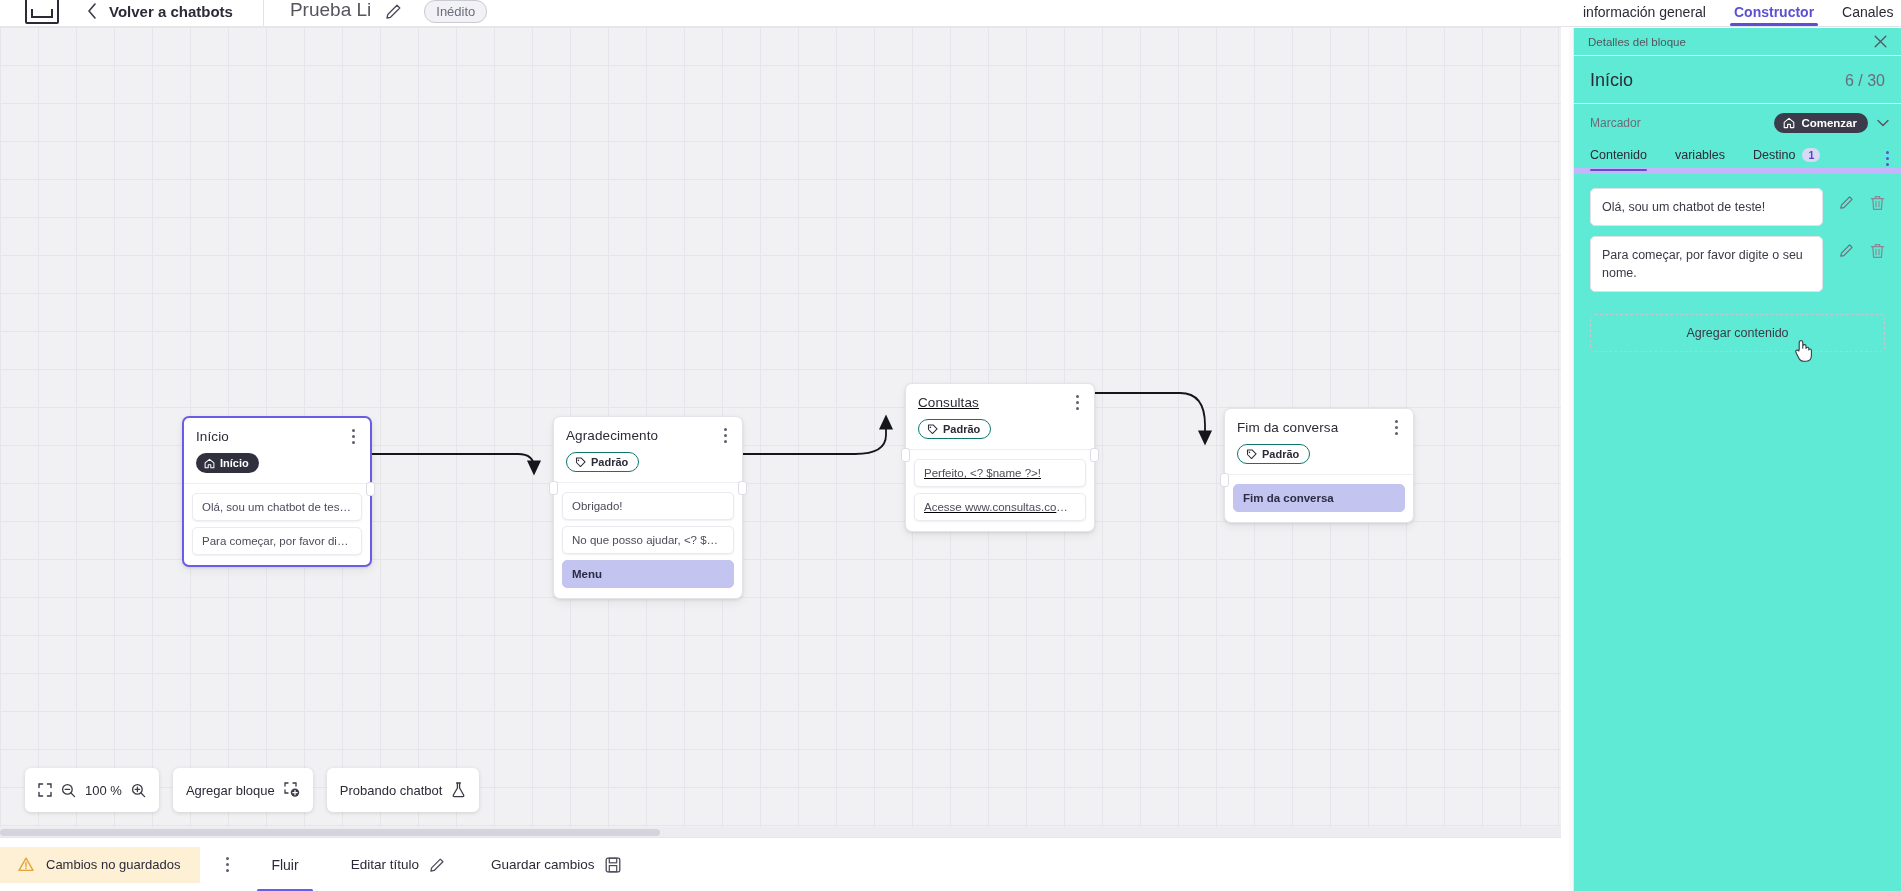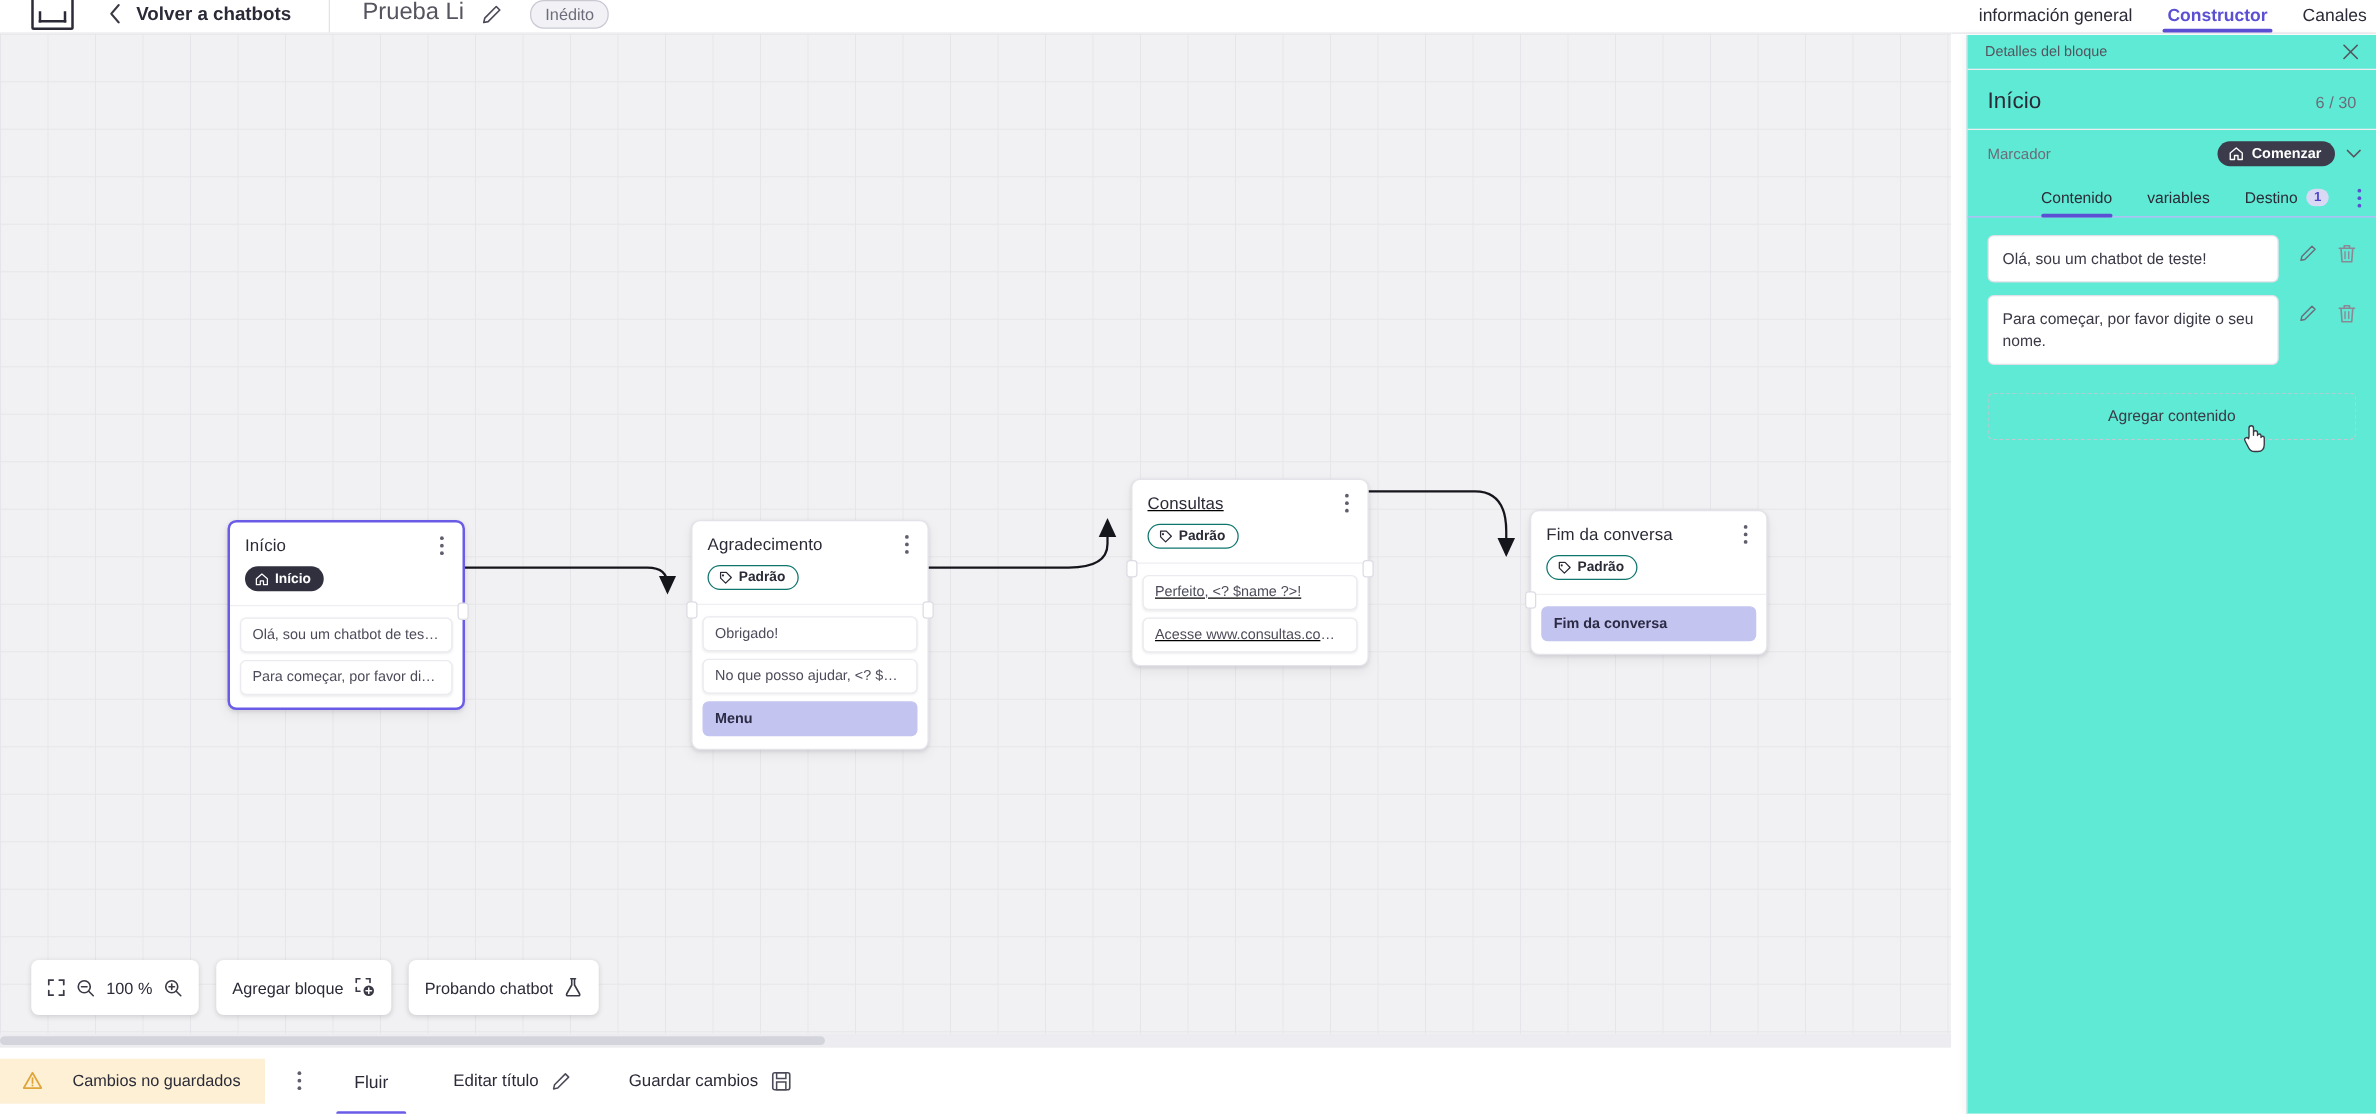--- a/index.html
+++ b/index.html
@@ -101,21 +101,21 @@
   .hscroll .thumb { position:absolute; left:0; top:2px; height:7px; width:660px;
                     background:#d4d4dc; border-radius:4px;}
 
   
   .bottombar {
     position:absolute; left:0; bottom:0; width:1561px; height:54px;
     background:#ffffff; border-top:1px solid #e6e6ea;
     display:flex; align-items:center;
   }
   .unsaved {
-    height:36px; display:flex; align-items:center; gap:24px;
+    height:36px; display:flex; align-items:center; gap:12px;
     background:#fdf0d5; padding:0 20px 0 18px; white-space:nowrap;
   }
   .unsaved-label { font-size:13px; color:#2b2b38; font-weight:400; }
   .bb-kebab { margin-left:26px; display:flex; flex-direction:column; gap:3px; align-items:center; cursor:pointer;}
   .bb-kebab i { width:3px; height:3px; border-radius:50%; background:#5e5e6c; display:block;}
   .bb-tab { margin-left:36px; height:54px; display:flex; align-items:center;
             font-size:14px; color:#2b2b38; position:relative; cursor:pointer; padding:0 6px;}
   .bb-tab.active::after { content:""; position:absolute; left:-8px; right:-8px; bottom:0;
             height:3px; background:#6b5ce7; border-radius:2px;}
   .bb-item { margin-left:46px; display:flex; align-items:center; gap:10px;
@@ -135,33 +135,33 @@
   .panel-inner { position:absolute; left:12px; top:28px; width:328px; height:863px;
     background:#5eead4; border-left:1px solid #e9e9ee; box-shadow:-2px 0 6px rgba(30,30,50,.05);}
   .panel-subhead { height:28px; display:flex; align-items:center; justify-content:space-between;
     padding:0 14px; border-bottom:1px solid #edeef2;}
   .panel-subhead-label { font-size:11.5px; color:#55555f;}
   .close-x { cursor:pointer; color:#55555f; font-size:16px; line-height:1;}
 
   .panel-title-row { display:flex; align-items:baseline; justify-content:space-between;
     padding:14px 16px 12px 16px; border-bottom:1px solid #edeef2;}
   .panel-title { font-size:18px; color:#2b2b38; font-weight:400;}
-  .panel-count { font-size:13px; color:#6c6c7a;margin-left:39px;}
+  .panel-count { font-size:16px; color:#6c6c7a;margin-left:39px;}
 
   .marker-row { display:flex; align-items:center; justify-content:space-between;
     padding:9px 12px 9px 16px;}
   .marker-label { font-size:12px; color:#6c6c7a;}
   .marker-right { display:flex; align-items:center; gap:9px;}
   .pill-start { display:inline-flex; align-items:flex-end; gap:6px;
     background:#3b3b4b; color:#ffffff; border-radius:12px; font-size:11.5px;
     font-weight:700; padding:4px 11px 4px 9px;}
   .chev-down { color:#55555f; font-size:12px; cursor:pointer;}
 
   .panel-tabrow { display:flex; align-items:center; padding:0 10px 0 16px;
-    border-bottom:1px solid #c4b5fd; position:relative; height:32px;justify-content:flex-end;}
+    border-bottom:6px solid #c4b5fd; position:relative; height:32px;}
   .ptab2 { font-size:12.5px; color:#2b2b38; margin-right:28px; position:relative;
     height:32px; display:flex; align-items:center; gap:7px; cursor:pointer;}
   .ptab2.active { color:#2b2b38; }
   .ptab2.active::after { content:""; position:absolute; left:0; right:0; bottom:0;
     height:2.5px; background:#5b4fd4; border-radius:2px;}
   .mini-badge { background:#d9d8f5; color:#4f46c9; border-radius:9px; font-size:10.5px;
     font-weight:700; padding:1px 6px;}
   .ptab-kebab { position:absolute; right:12px; top:9px; display:flex; flex-direction:column;
     gap:3px; align-items:center; cursor:pointer;}
   .ptab-kebab i { width:3px; height:3px; border-radius:50%; background:#5b4fd4; display:block;}

